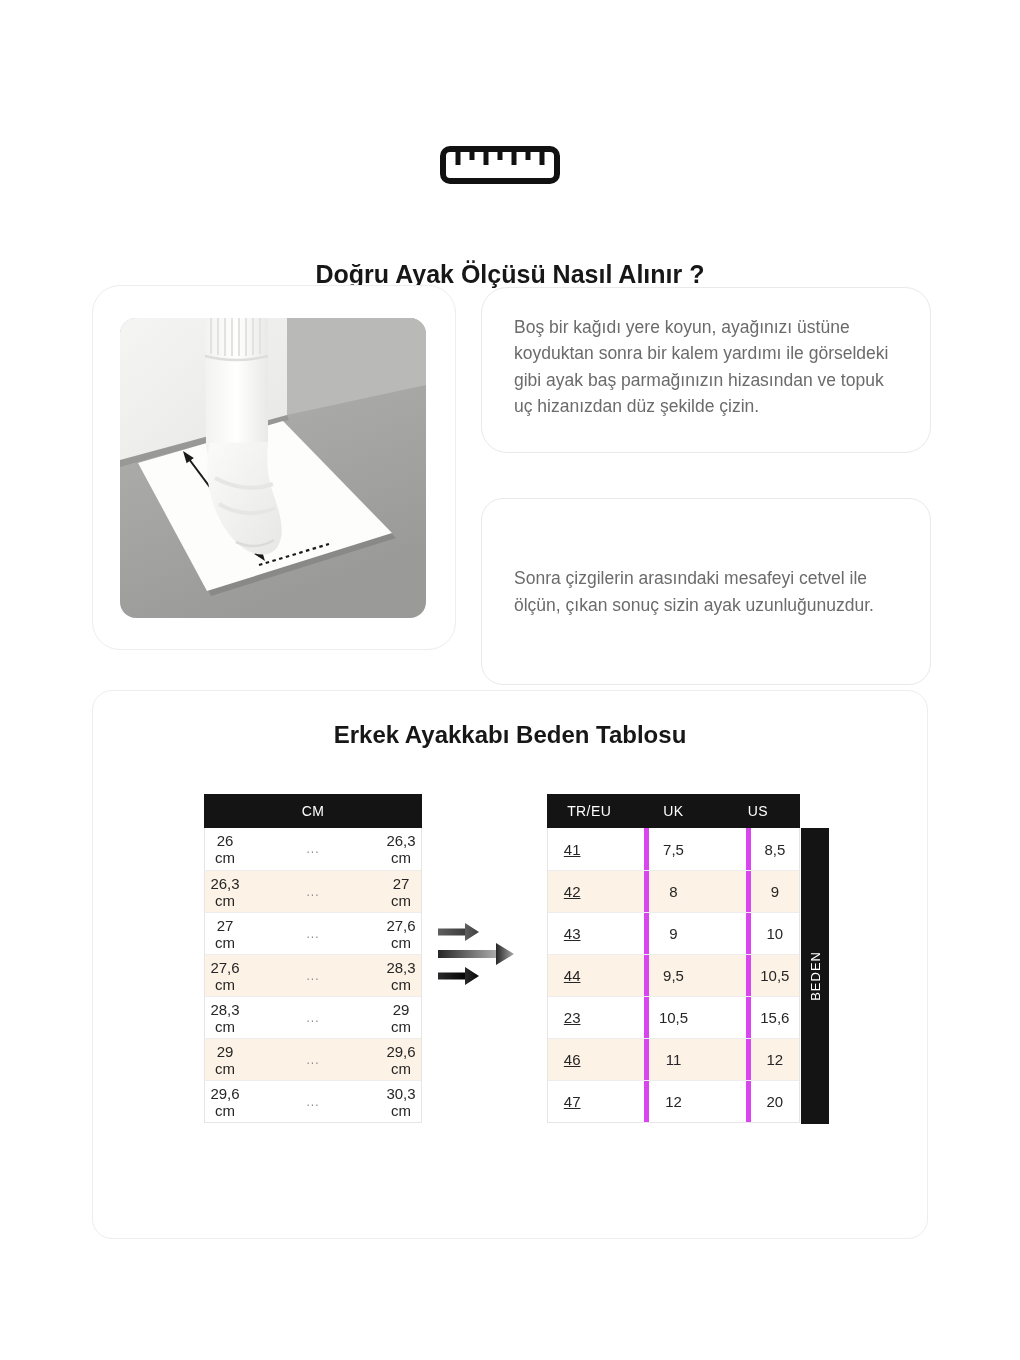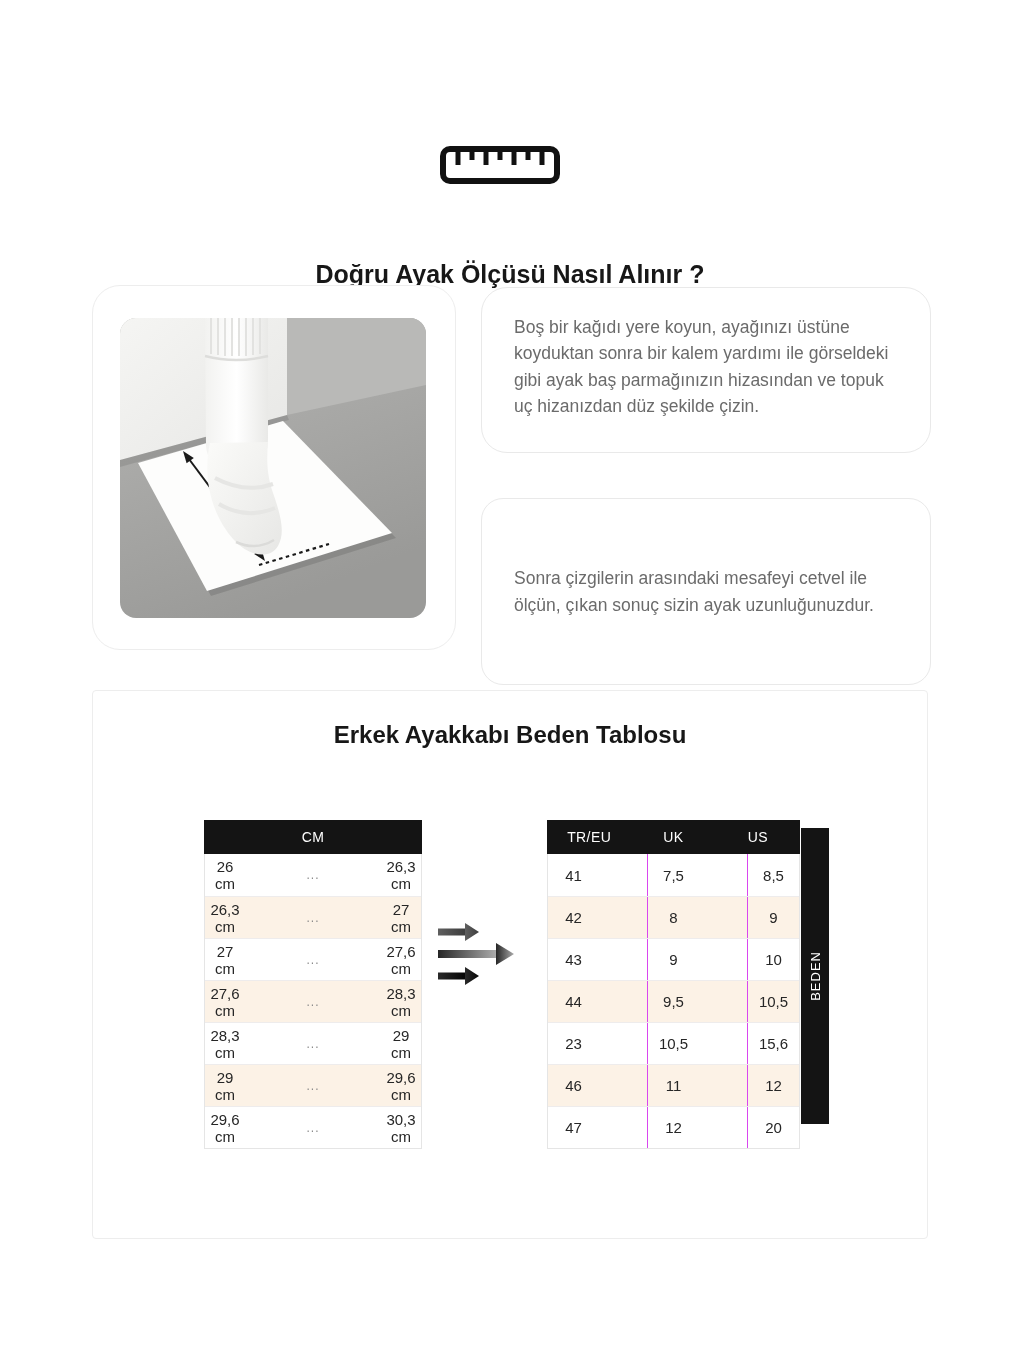--- a/index.html
+++ b/index.html
@@ -29,50 +29,50 @@
     position:absolute; left:481px; width:450px;
     border:1px solid #e9e9e9; border-radius:22px; background:#fff;
     color:#6b6b6b; font-size:17.5px; line-height:1.5;
   }
   .tip-card.one { top:287px; height:166px; padding:26px 30px 0 32px;border-radius:26px; }
   .tip-card.two { top:468px; height:187px; display:flex; align-items:center; padding:0 32px 0 32px;margin-top:30px; }
 
   
   .size-card {
     position:absolute; left:92px; top:690px; width:836px; height:549px;
-    border:1px solid #ededed; border-radius:4px; background:#fff;
+    border:1px solid #ededed; border-radius:20px; background:#fff;
   }
   .size-title {
     position:absolute; top:30px; left:0; width:100%;
     text-align:center; font-size:24px; font-weight:700; color:#171717;
   }
 
-  .table { position:absolute; top:103px;margin-top:26px; }
+  .table { position:absolute; top:103px; }
   .cm-table  { left:111px; width:218px; }
   .eu-table  { left:431px; width:276px;padding-left:23px; }
 
   .thead {
     height:34px; background:#141414; color:#ffffff;
     display:flex; align-items:center; justify-content:center;
     font-size:14px; font-weight:500; letter-spacing:.4px;
   }
   .thead .hcell { flex:1; text-align:center; }
 
   .tbody { border:1px solid #e5e5e5; border-top:none; background:#fff; }
   .row {
     height:42px; display:flex; align-items:center; background:#ffffff;
     border-top:1px solid #eeecec;
     gap:48px;
   }
   .row:first-child { border-top:none; }
   .row.alt { background:#fcf2e6; }
   .row .cell { flex:1; text-align:center; font-size:15px; color:#262626; }
   .row .dots { flex:0 0 40px; text-align:center; font-size:12px; color:#8a8a8a; letter-spacing:1px; }
-  .eu-table .row .cell { border-left:1px solid #d946ef; align-self:stretch; display:flex; align-items:center; justify-content:center; }
-  .eu-table .row .cell:first-child { border-left:none; }
+  .eu-table .row .cell { border-left:5px solid #d946ef; align-self:stretch; display:flex; align-items:center; justify-content:center; }
+  .eu-table .row .cell:first-child { border-left:none;text-decoration:underline; }
 
   .arrows-wrap { position:absolute; left:345px; top:230px; width:76px; height:66px; }
 
   .beden-bar {
     position:absolute; left:708px; top:137px; width:28px; height:296px;
     background:#141414; display:flex; align-items:center; justify-content:center;
   }
   .beden-bar span {
     writing-mode:vertical-rl; transform:rotate(180deg);
     color:#ffffff; font-size:13px; font-weight:500; letter-spacing:1px; white-space:nowrap;

